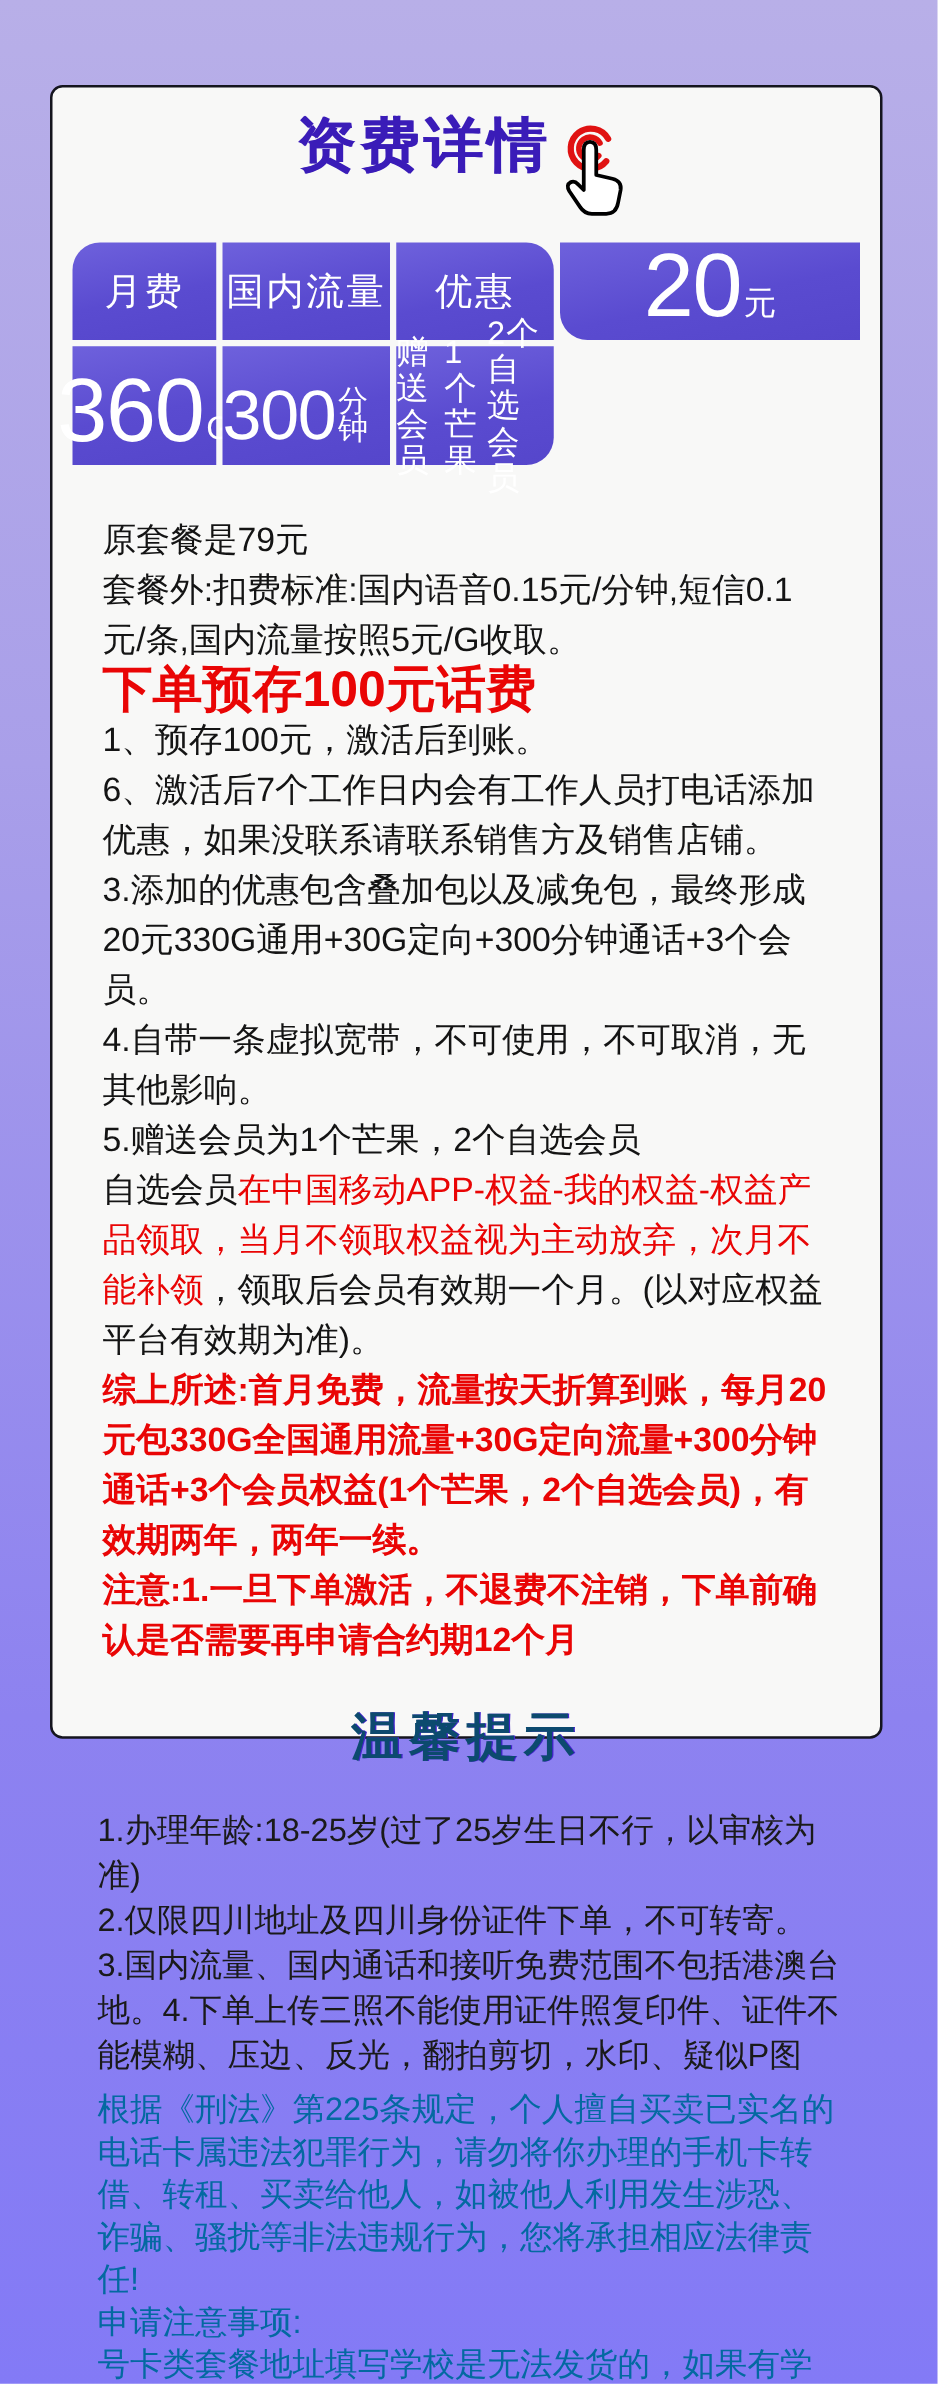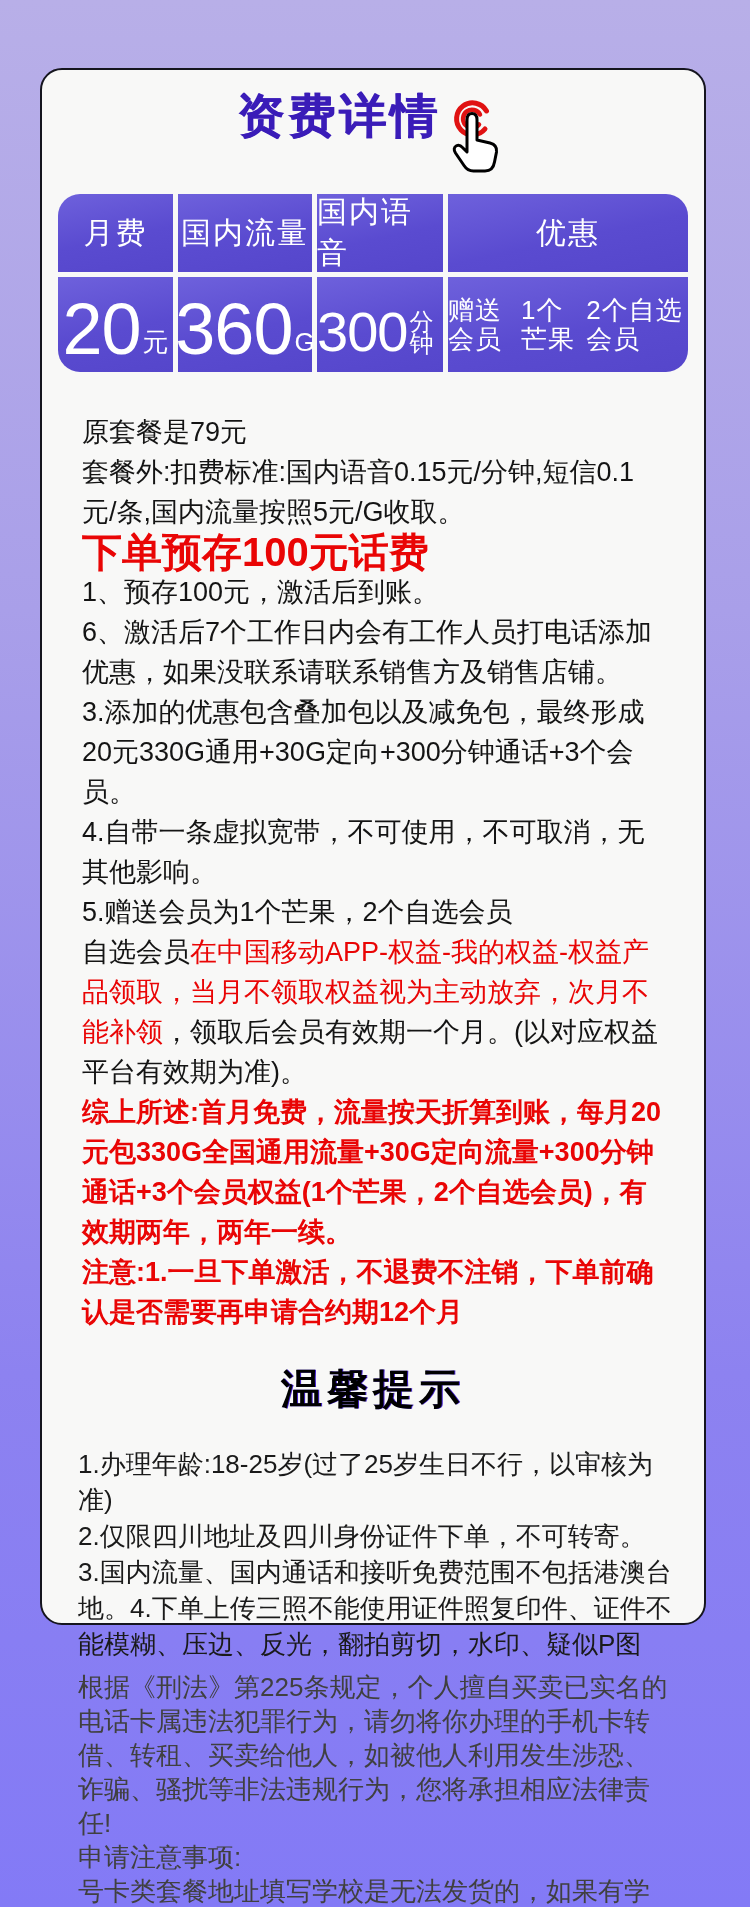--- a/index.html
+++ b/index.html
@@ -3,23 +3,23 @@
 <meta charset="utf-8">
 <style>
   html,body{margin:0;padding:0;}
   body{
     width:750px;height:1907px;position:relative;
     font-family:"Liberation Sans","DejaVu Sans",sans-serif;
     background:linear-gradient(180deg,#b8afe8 0%,#a99fe9 32%,#8d82f0 72%,#837af6 100%);
     overflow:hidden;
   }
   .card{
-    position:absolute;left:40px;top:68px;width:666px;height:1557px;
+    position:absolute;left:40px;top:68px;width:666px;height:1323px;
     box-sizing:border-box;background:#f8f8f7;
-    border:2px solid #15151e;border-radius:22px;
+    border:2px solid #15151e;border-radius:10px;
   }
   
   .title-row{margin-top:14px;height:70px;display:flex;justify-content:center;align-items:flex-start;}
   .page-title{
     font-size:47px;font-weight:900;color:#3a1cb8;letter-spacing:4px;line-height:64px;
     text-shadow:1px 0 0 #3a1cb8;
   }
   .tap-ico{width:64px;height:84px;margin:14px 0 0 4px;}
   
   .table-wrap{margin:40px auto 0;width:630px;}
@@ -37,46 +37,45 @@
   .unit{font-size:26px;line-height:26px;margin:0 0 5px 2px;}
   .unit.xs{font-size:24px;line-height:22px;}
   .benefit{flex-direction:row;justify-content:center;font-size:26px;line-height:29px;letter-spacing:1px;}
   
   .details{margin:40px 36px 0 40px;font-size:27px;line-height:40px;color:#141414;}
   .details p{margin:0;}
   .red-b{color:#e90505;font-weight:700;}
   .prestore{font-size:40px;}
   .red-inline{color:#e90505;}
   
-  .tips-title{margin-top:26px;text-align:center;font-size:41px;font-weight:900;color:#000000;
+  .tips-title{margin-top:26px;text-align:center;font-size:41px;font-weight:900;color:#0c4a6e;
     letter-spacing:5px;line-height:62px;text-shadow:1px 0 0 #4423cf;}
   .tips{margin:26px 32px 0 36px;font-size:26px;line-height:36px;color:#1a1a1a;}
   .tips p{margin:0;}
-  .legal{color:#404040;line-height:34px;}
+  .legal{color:#0369a1;line-height:34px;}
   .legal-gap{margin-top:8px !important;}
 </style>
 </head>
 <body>
 
 <div class="card">
 
   <div class="title-row">
     <span class="page-title">资费详情</span>
     <svg class="tap-ico" viewBox="0 0 64 84">
       <path d="M40 31 A16 16 0 1 1 41.5 13" fill="none" stroke="#e01212" stroke-width="5" stroke-linecap="round"></path>
       <path d="M34 26.5 A9 9 0 1 1 35 16.5" fill="none" stroke="#e01212" stroke-width="4.5" stroke-linecap="round"></path>
       <path d="M22 46 L22 22 Q22 15.5 27 15.5 Q32 15.5 32 22 L32 42 L45 45 Q52.5 47 51.5 54 L49.5 64 Q48 73 40 73 L28.5 73 Q22.5 73 19 67.5 L10.5 55 Q7.5 50 11.5 47.8 Q14.5 46.2 17.5 49.5 L22 54 Z" fill="#ffffff" stroke="#000000" stroke-width="3" stroke-linejoin="round"></path>
     </svg>
   </div>
 
   <div class="table-wrap">
     <div class="grid">
       <div class="cell hdr tl">月费</div>
       <div class="cell hdr">国内流量</div>
-      <div class="cell hdr">国内语音</div>
       <div class="cell hdr tr">优惠</div>
 
       <div class="cell val bl">
         <span class="num">20</span>
         <span class="unit">元</span>
       </div>
       <div class="cell val">
         <span class="num">360</span>
         <span class="unit">G</span>
       </div>

